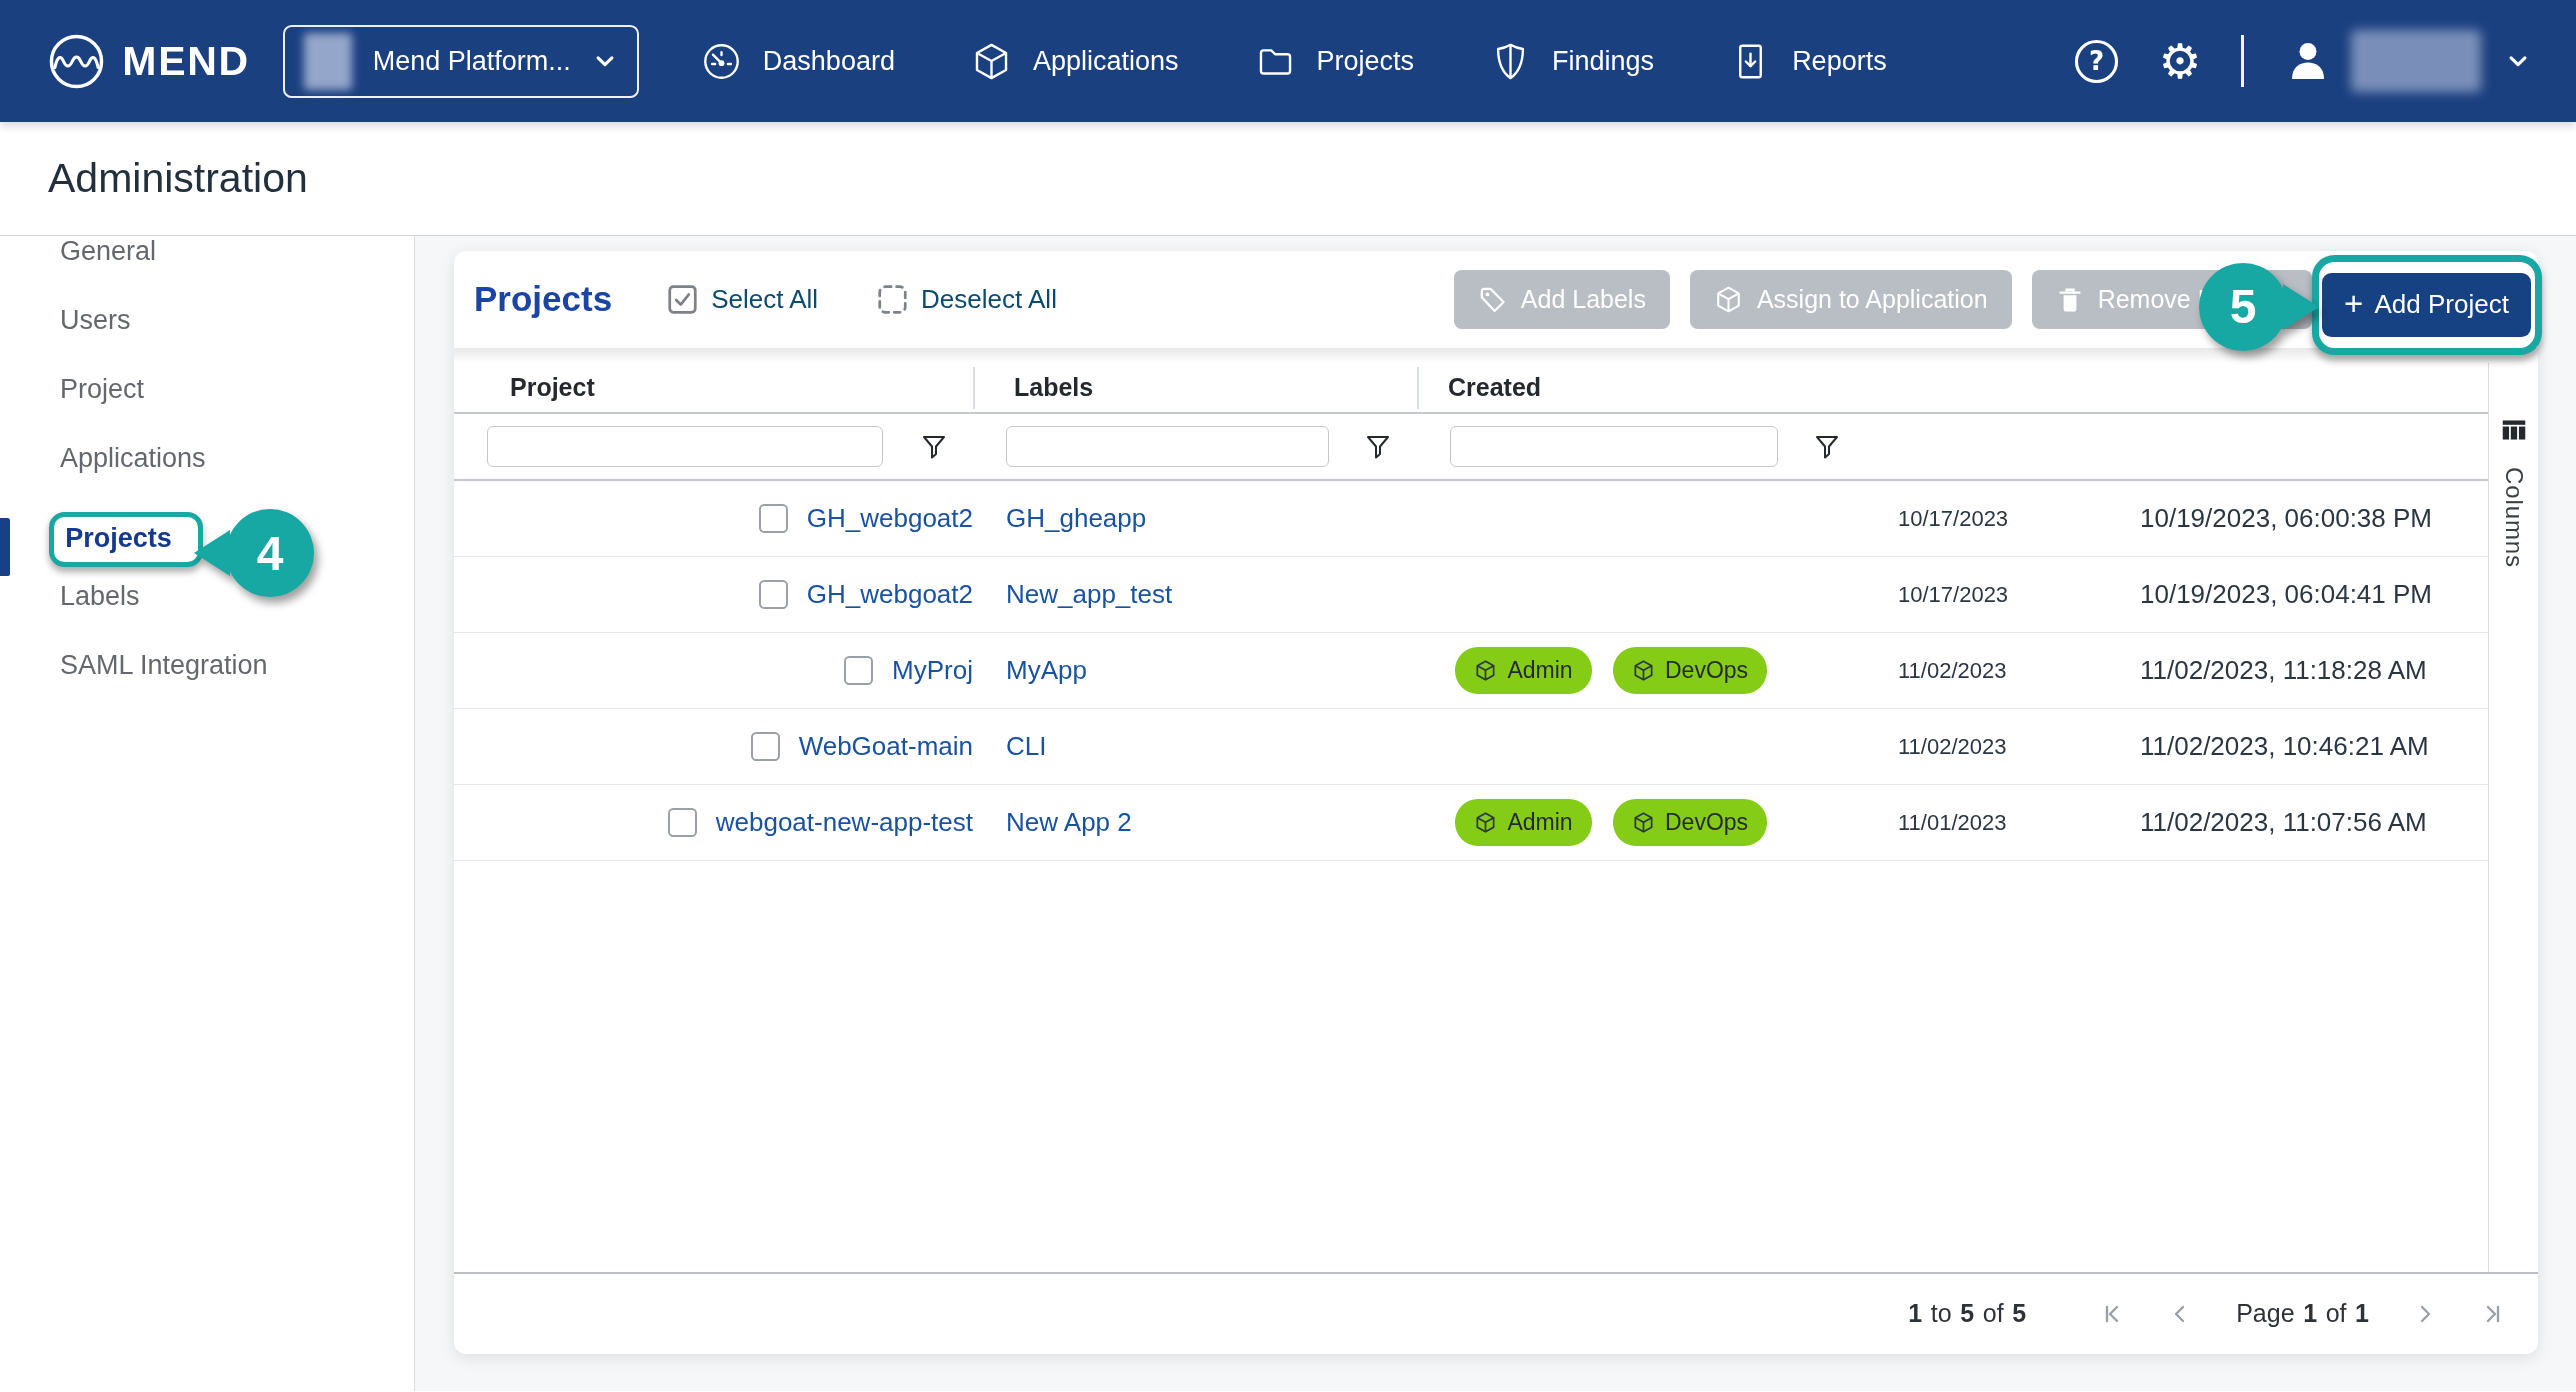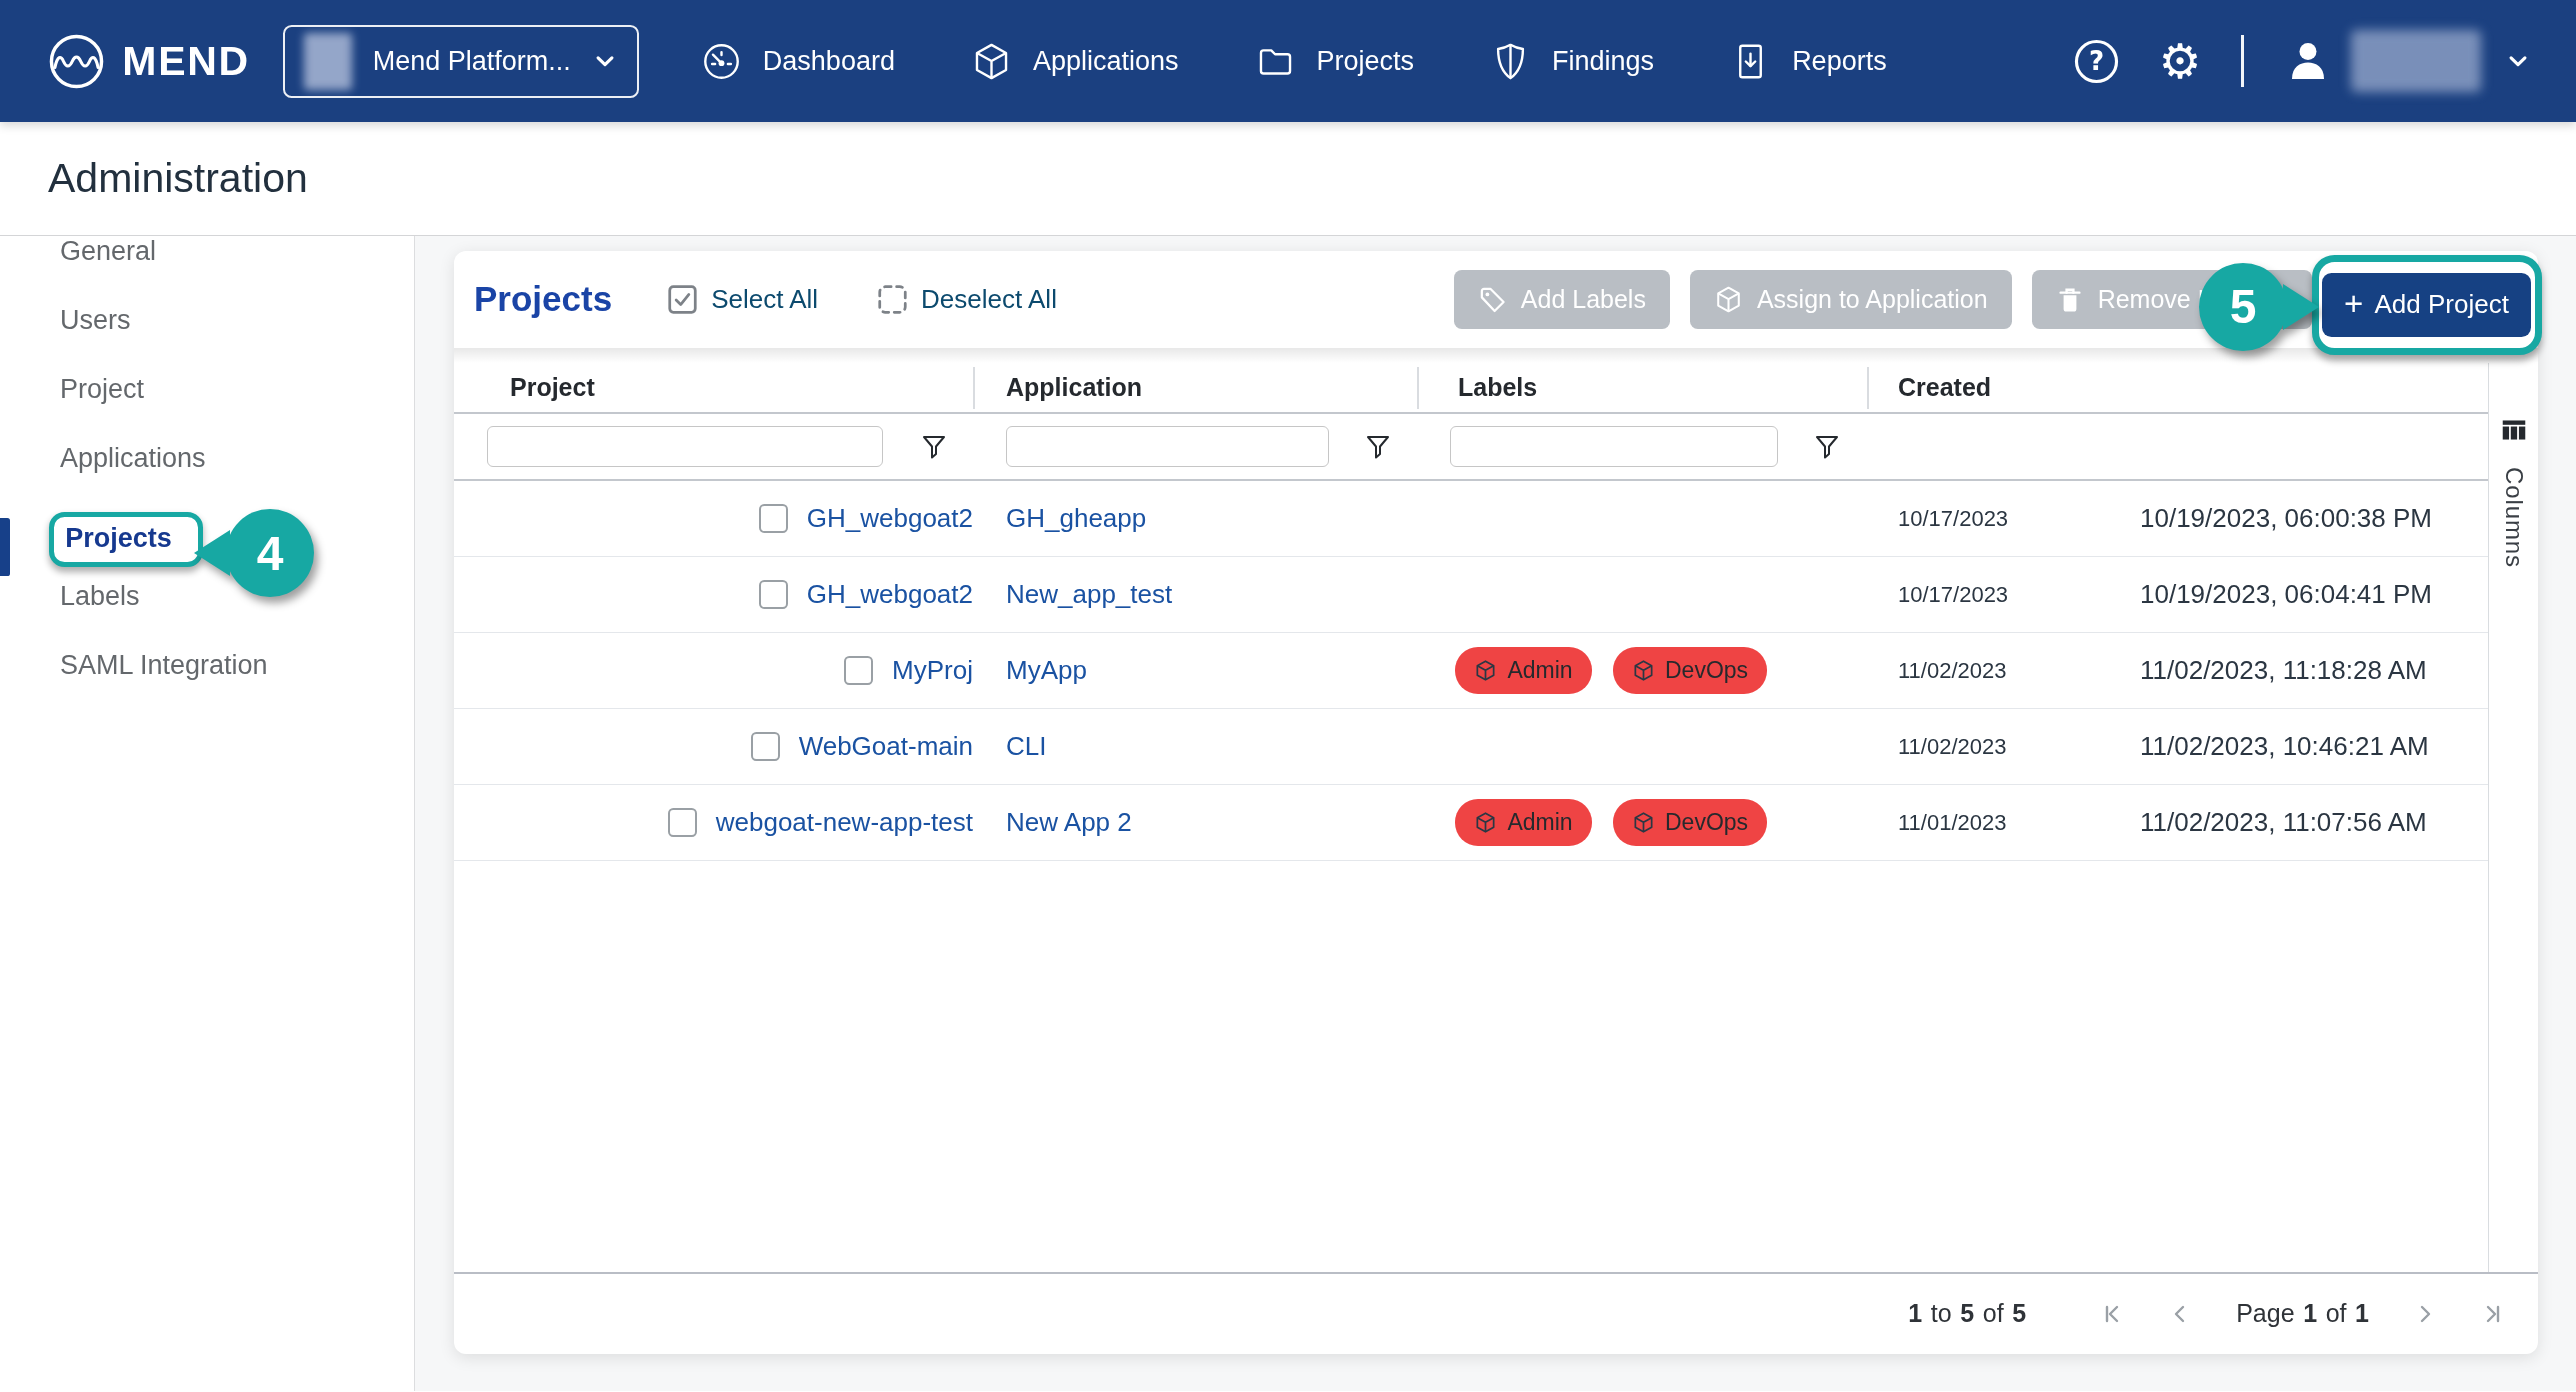--- a/index.html
+++ b/index.html
@@ -92,21 +92,21 @@
   .funnel-btn { margin-left:38px; cursor:pointer; display:flex; }
   .trow { height:76px; border-bottom:1.7px solid #e4e7eb; align-items:center; }
   .cell { display:flex; align-items:center; min-width:0; }
   .cell-project { padding-left:33px; gap:19px;justify-content:flex-end; }
   .cell-application { padding-left:33px; }
   .cell-labels { padding-left:38px; gap:21px; }
   .cell-created { padding-left:31px; font-size:22px; color:#2b3642; }
   .cell-lastscan { padding-left:30px; font-size:26px; color:#2b3642; white-space:nowrap; }
   .row-check { width:29px; height:29px; border:2.6px solid #9aa0a5; border-radius:5.2px; background:#fff; cursor:pointer; flex:none; }
   .link { font-size:26px; color:#1A52A2; text-decoration:none; cursor:pointer; white-space:nowrap; }
-  .chip { height:47px; background:#ef4444; border-radius:23px; display:flex; align-items:center;
+  .chip { height:47px; background:#84cc16; border-radius:23px; display:flex; align-items:center;
     gap:10.4px; padding:0 19px; font-size:23px; color:#26292D; white-space:nowrap; }
   .table-empty { flex:1; }
 
   
   .columns-strip { width:50px; border-left:1.7px solid #d9dce0; display:flex; flex-direction:column;
     align-items:center; padding-top:54px; cursor:pointer; flex:none; }
   .columns-label { margin-top:24px; writing-mode:vertical-rl; font-size:24px; color:#3a3f45; letter-spacing:0.9px; }
 
   
   .pagination { height:82px; border-top:2.6px solid #b9bdc5; display:flex; align-items:center;
@@ -333,23 +333,20 @@
       </div>
 
       <div class="toolbar-shadow"></div>
 
       <div class="table-region">
         <div class="table-main">
           <div class="tcols thead">
             <div class="th th-project">
                 <span>Project</span>
               </div>
-            <div class="th th-application">
-                <span>Application</span>
-              </div>
             <div class="th th-labels">
                 <span>Labels</span>
               </div>
             <div class="th th-created">
                 <span>Created</span>
               </div>
           </div>
 
           <div class="tcols filter-row">
             <div class="fcell">

